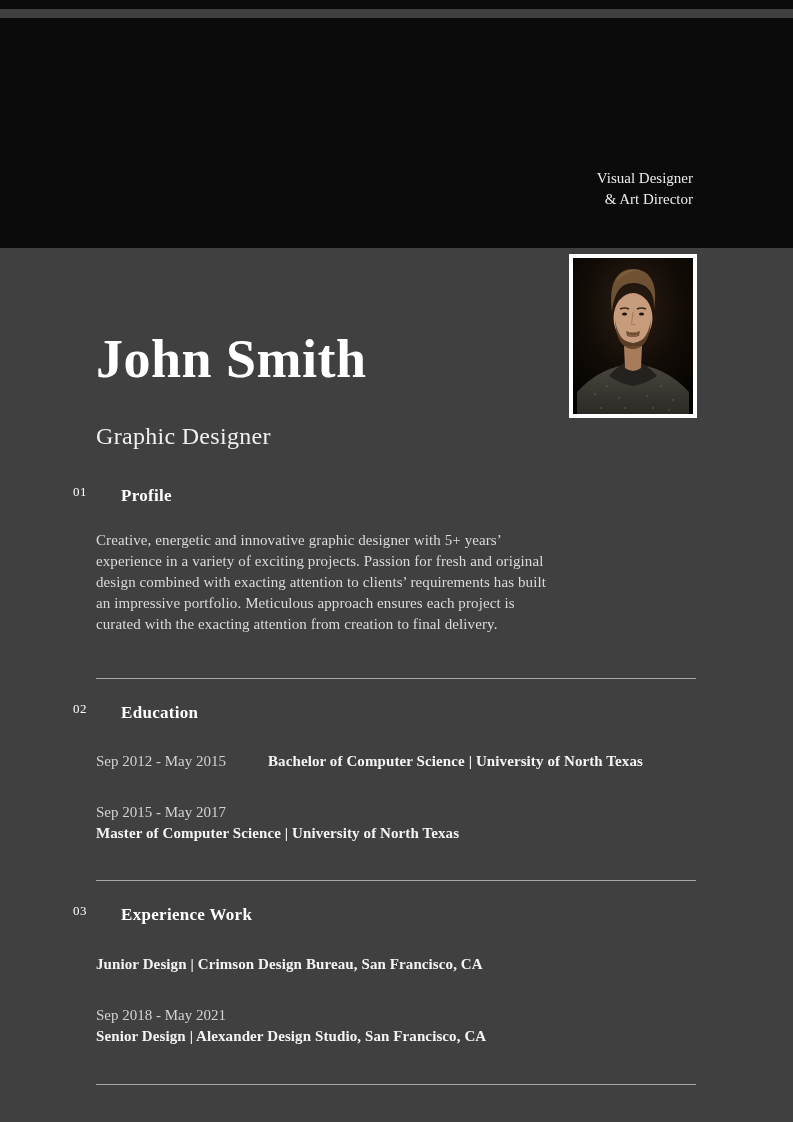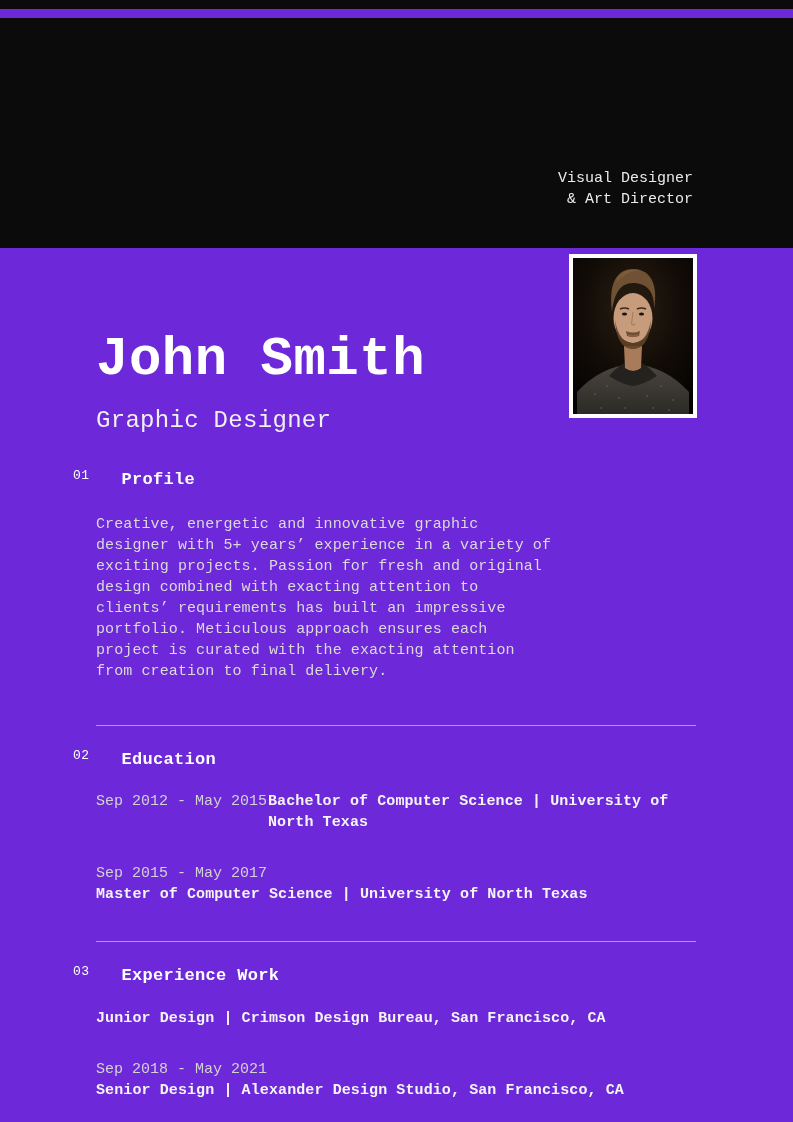--- a/index.html
+++ b/index.html
@@ -1,36 +1,36 @@
 <!DOCTYPE html>
 <html><head>
 <meta charset="utf-8">
 <style>
   html,body{margin:0;padding:0;background:#0b0b0c;}
   .page{
     position:relative;
     width:793px;height:1122px;
     margin:0 auto;
-    background:#6d28d9;
-    font-family:Liberation Mono, monospace;
+    background:#404040;
+    font-family:Liberation Serif, serif;
     color:#f2f2f2;
     overflow:hidden;
   }
   .edge{position:absolute;left:0;width:100%;background:#0b0b0c;}
   .edge.top{top:0;height:9px;}
   .edge.bottom{bottom:0;height:10px;}
 
   .content{padding:0 97px 16px 96px;position:relative;}
 
   h1.name{
     margin:0;padding-top:82px;
     font-size:54px;line-height:1.1;font-weight:bold;
     letter-spacing:.5px;color:#ffffff;
   }
-  .subtitle{margin-top:18px;font-size:24px;color:#f0f0f0;letter-spacing:.3px;}
+  .subtitle{margin-top:34px;font-size:24px;color:#f0f0f0;letter-spacing:.3px;}
 
   .side-title{
     position:absolute;top:168px;right:100px;
     text-align:right;font-size:15px;line-height:21px;color:#eceaea;
   }
 
   .photo-frame{
     position:absolute;top:254px;left:569px;
     width:120px;height:156px;
     border:4px solid #ffffff;background:#050302;
@@ -56,21 +56,21 @@
 
   hr.divider{
     border:none;border-top:1.5px solid #a7a7a7;
     margin:0;width:600px;
   }
   hr.d1{margin-top:43px;}
   hr.d2{margin-top:36px;}
   hr.d3{margin-top:37px;}
 
   .sec-rows{margin-top:24px;}
-  .rows{margin-top:21px;}
+  .rows{margin-top:28px;}
   .row{display:flex;font-size:15px;line-height:21px;}
   .row + .row{margin-top:30px;flex-direction:column;}
   .row .dates{width:172px;flex:none;color:#d2d2d2;}
   .row .desc{font-weight:bold;color:#f4f4f4;letter-spacing:.1px;}
 
   .bottom{position:relative;margin-top:18px;min-height:230px;}
 </style>
 </head>
 <body>
 

